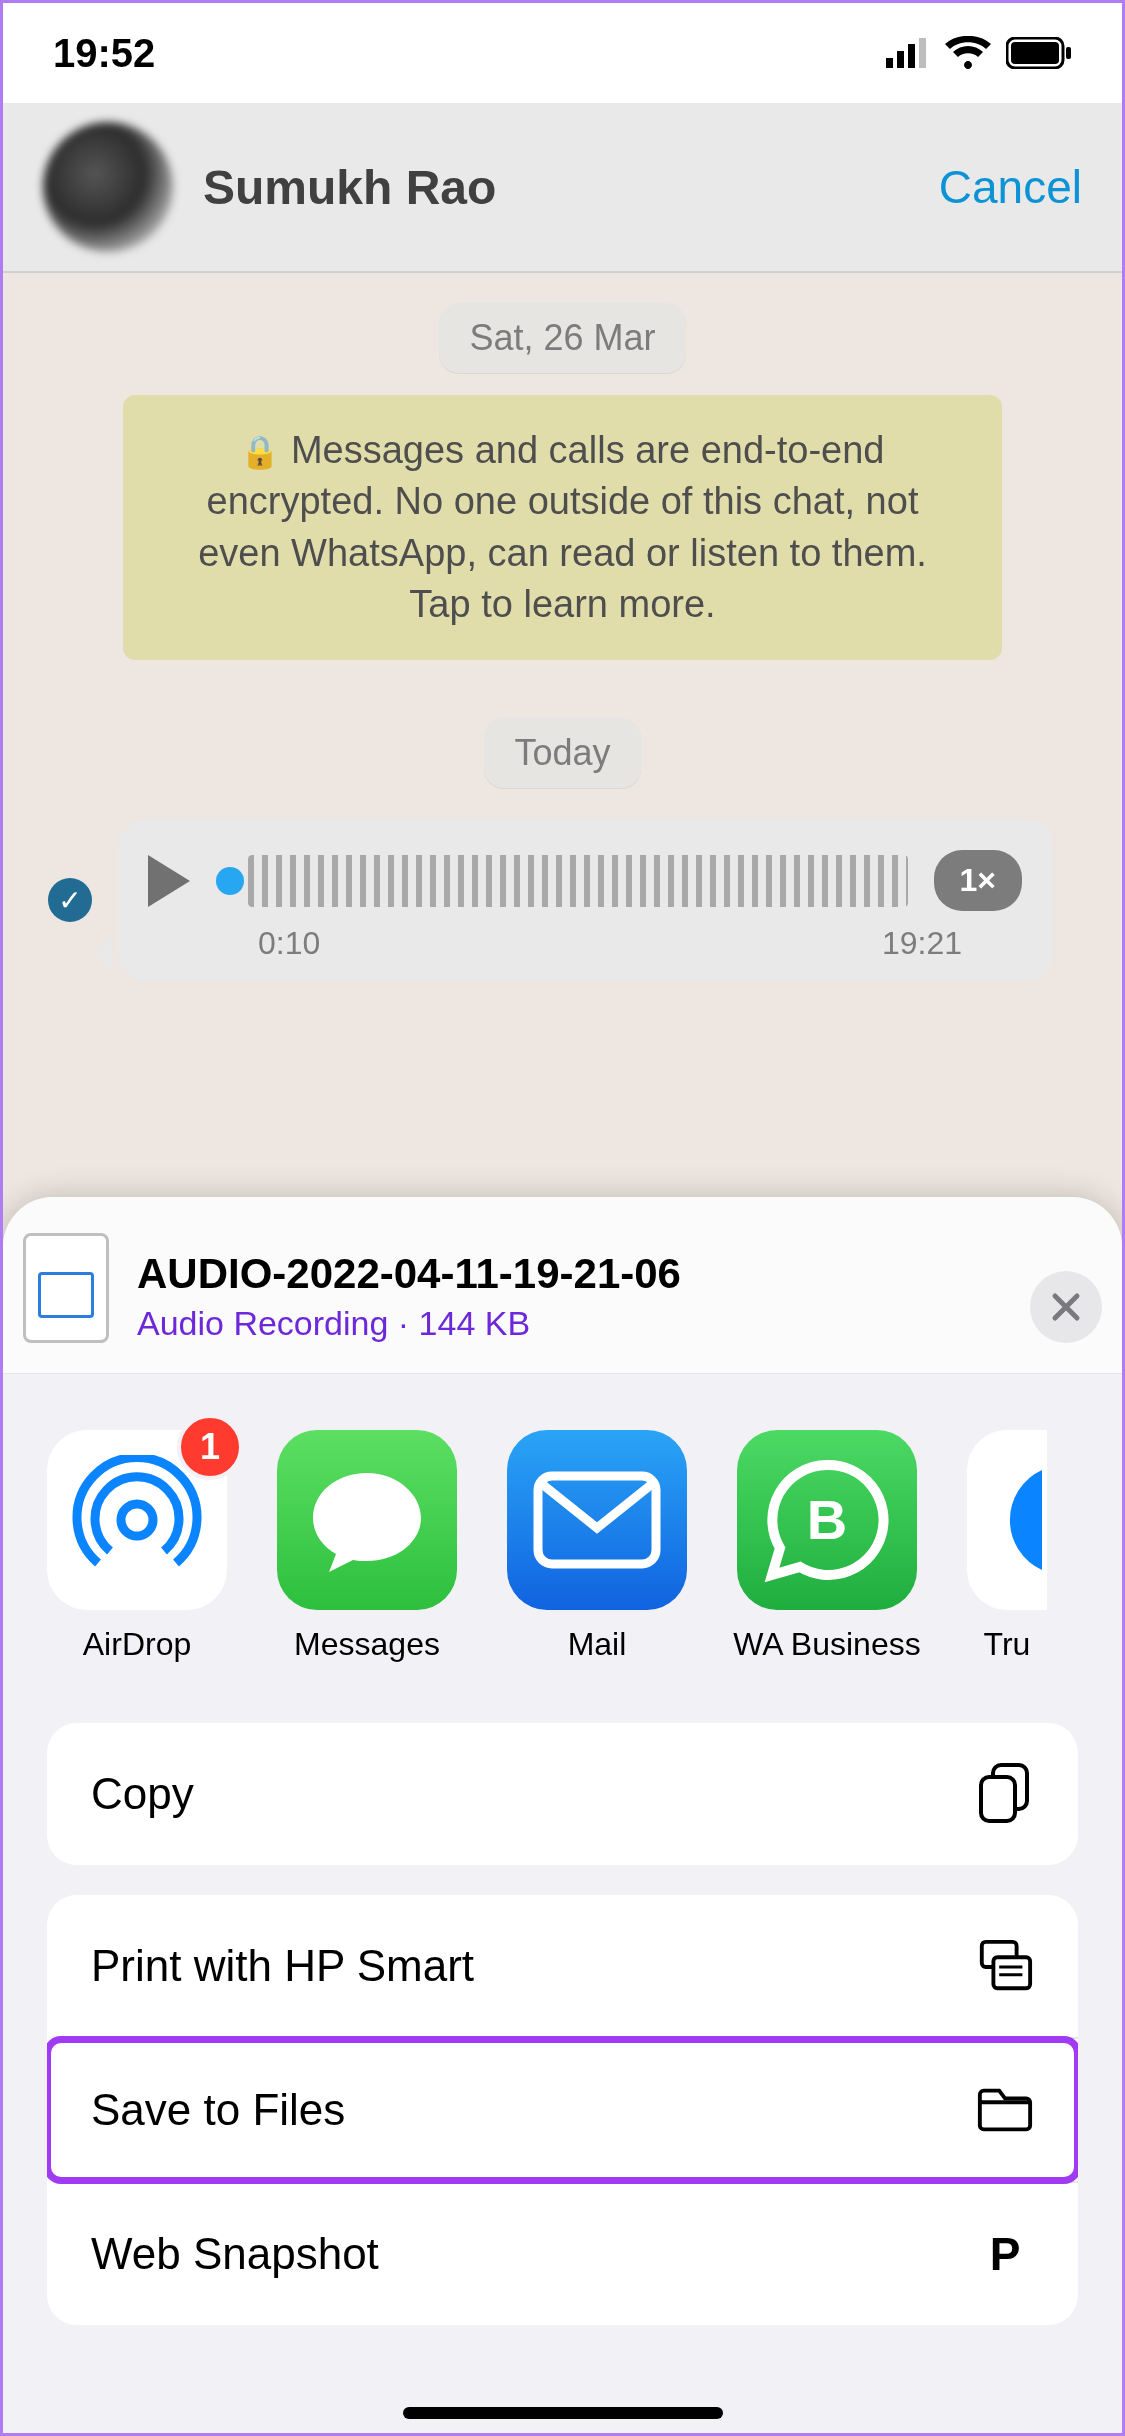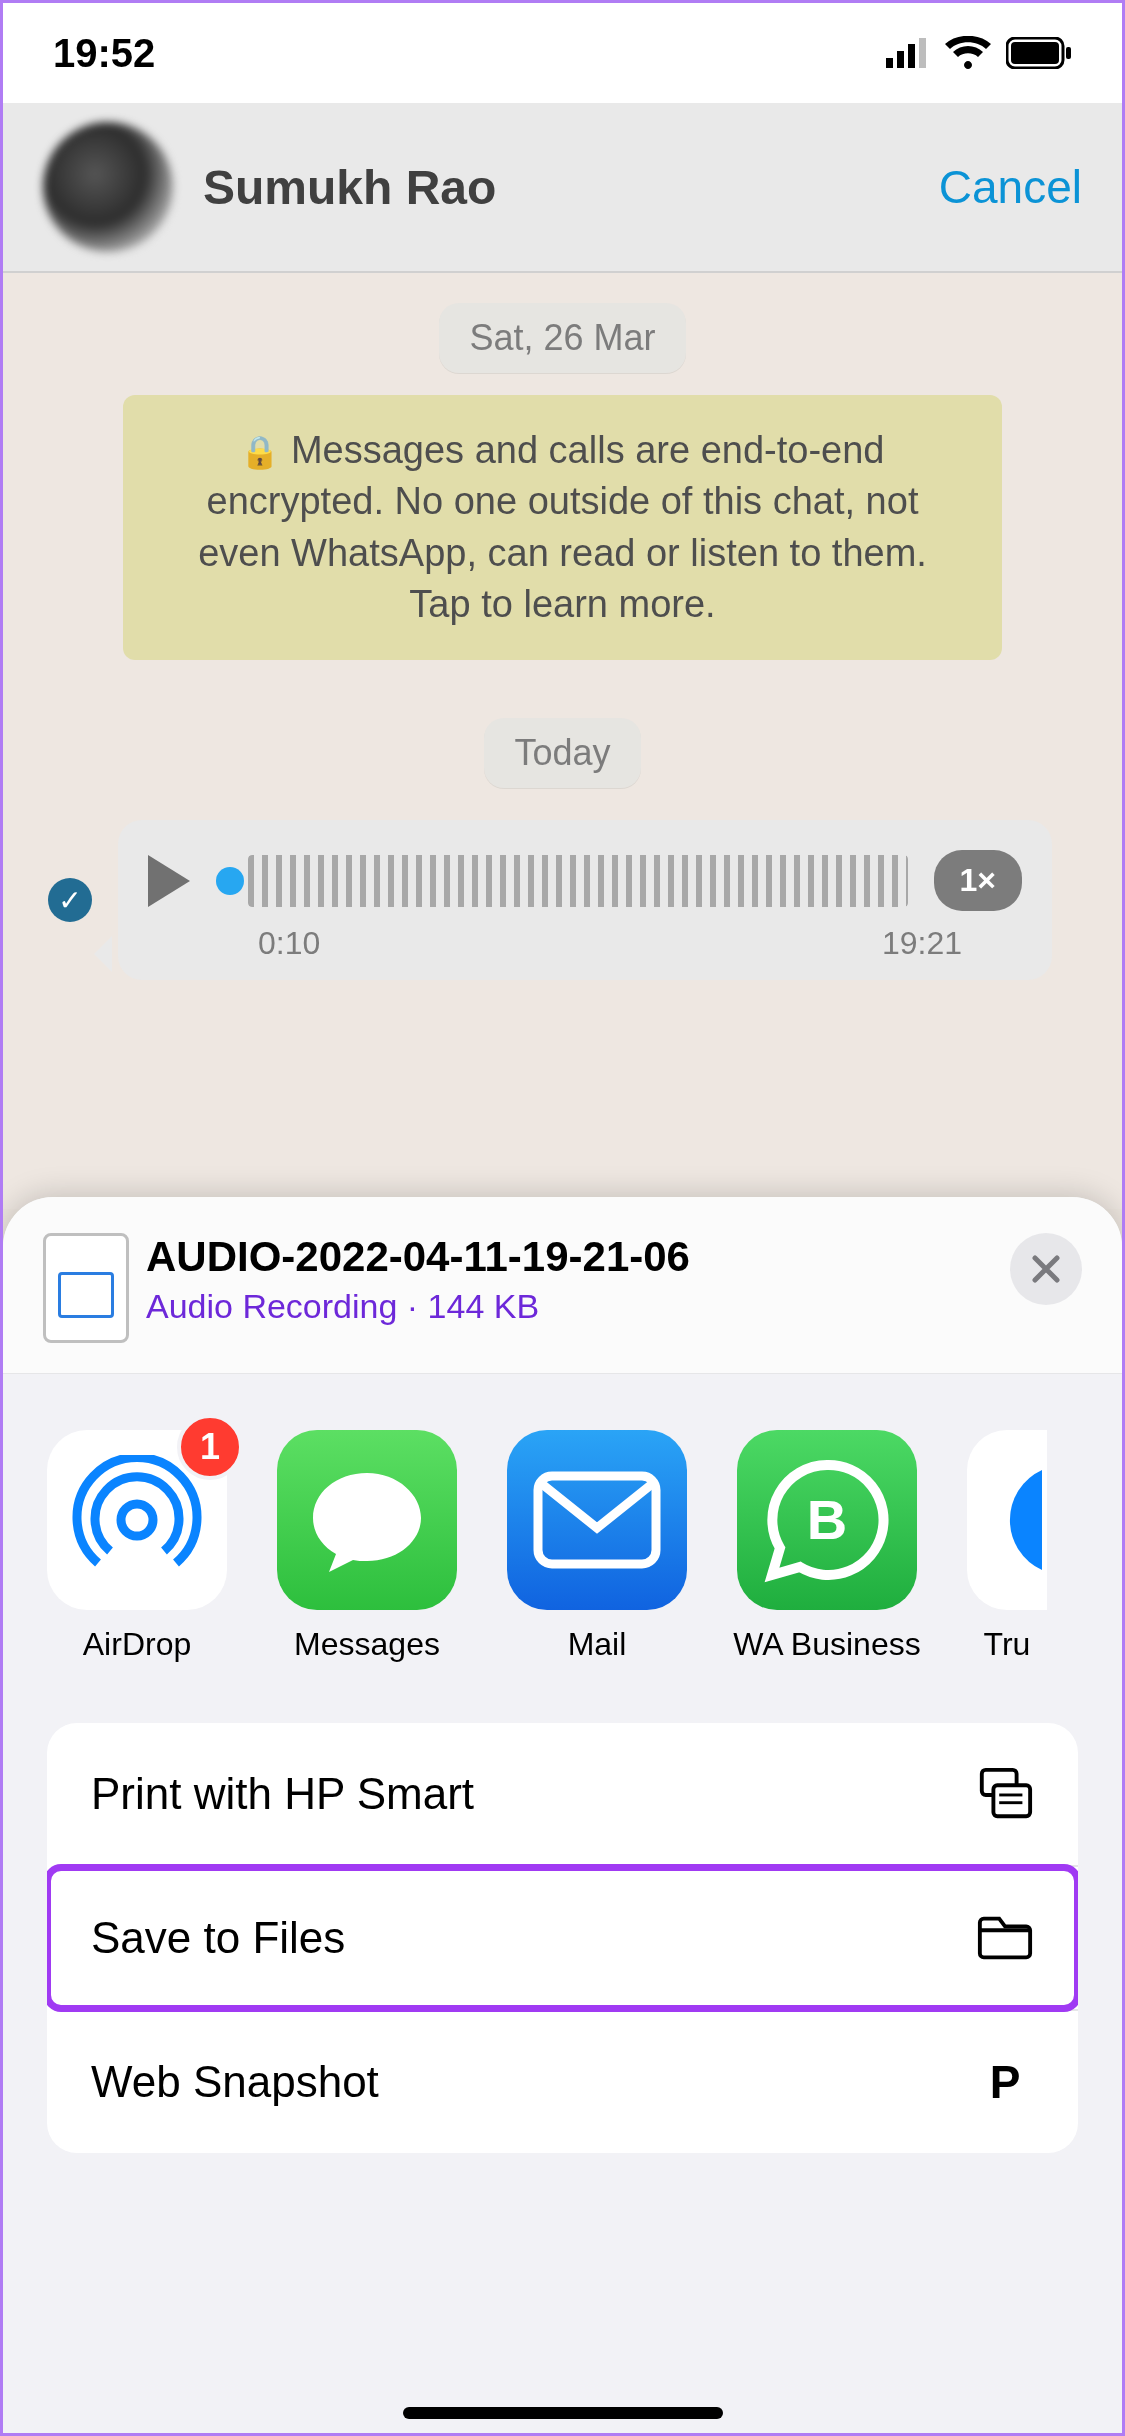--- a/index.html
+++ b/index.html
@@ -31,21 +31,21 @@
     repeating-linear-gradient(90deg, #9f9f9f 0 6px, transparent 6px 14px);
     mask: linear-gradient(#000,#000);
     border-radius:4px;
   }
   .speed { background:#6e6e6e; color:#fff; border-radius:28px; font-size:32px; padding:12px 26px; font-weight:600;}
   .times { display:flex; justify-content:space-between; padding:14px 60px 0 110px; color:#6e6e6e; font-size:32px;}
   
   .chatbody::after{content:'';position:absolute;inset:0;background:rgba(255,255,255,0.10);}
   
   .sheet { position:absolute; left:0; right:0; bottom:0; height:1236px; background:#f2f2f6; border-top-left-radius:50px; border-top-right-radius:50px; box-shadow:0 -2px 30px rgba(0,0,0,.18);}
-  .sheethdr { display:flex; align-items:flex-start; gap:17px; padding:36px 40px 30px; background:#fbfbfb; border-top-left-radius:50px; border-top-right-radius:50px; border-bottom:1px solid #e6e6e8;}
+  .sheethdr { display:flex; align-items:flex-end; gap:28px; padding:36px 20px 30px; background:#fbfbfb; border-top-left-radius:50px; border-top-right-radius:50px; border-bottom:1px solid #e6e6e8;}
   .fileicon { width:86px; height:110px; border:3px solid #bfbfbf; border-radius:8px; position:relative; background:#fff;}
   .fileicon::after{content:'';position:absolute; left:12px; right:12px; top:36px; height:40px; border:3px solid #2a7de1; border-radius:4px;}
   .ftitle { font-size:42px; font-weight:700; color:#000;}
   .fsub { font-size:34px; color:#6d28d9; margin-top:6px;}
   .closebtn { margin-left:auto; width:72px; height:72px; border-radius:50%; background:#e7e7ea; display:flex; align-items:center; justify-content:center; color:#7a7a7e; font-size:38px; }
   .apps { display:flex; gap:50px; padding:56px 44px 60px; overflow:hidden; align-items:flex-start;}
   .app { display:flex; flex-direction:column; align-items:center; width:180px; }
   .appicon { width:180px; height:180px; border-radius:40px; display:flex; align-items:center; justify-content:center; position:relative; }
   .appicon.airdrop { background:#fff; }
   .appicon.messages { background:linear-gradient(#5cdf63,#2dbf3d); }
@@ -184,20 +184,31 @@
         <div class="appicon truecaller" style="width:80px; border-top-right-radius:0; border-bottom-right-radius:0;">
           <svg width="70" height="140" viewBox="0 0 70 140">
               <path d="M70 20a55 55 0 0 0 0 100z" fill="#0a84ff"></path>
             </svg>
         </div>
         <div class="applabel">Tru</div>
       </div>
     </div>
 
     <div class="actions">
+      <div class="card">
+        <div class="row">
+          <span>Copy</span>
+          <span class="ricon">
+            <svg width="56" height="62" viewBox="0 0 56 62">
+                <rect x="16" y="2" width="34" height="44" rx="8" fill="none" stroke="#000" stroke-width="4"></rect>
+                <rect x="4" y="14" width="34" height="44" rx="8" fill="#fff" stroke="#000" stroke-width="4"></rect>
+              </svg>
+          </span>
+        </div>
+      </div>
 
       <div class="card">
         <div class="row">
           <span>Print with HP Smart</span>
           <span class="ricon">
             <svg width="60" height="54" viewBox="0 0 60 54">
                 <rect x="6" y="2" width="36" height="26" rx="4" fill="none" stroke="#000" stroke-width="4"></rect>
                 <rect x="18" y="18" width="38" height="32" rx="4" fill="#fff" stroke="#000" stroke-width="4"></rect>
                 <line x1="24" y1="28" x2="48" y2="28" stroke="#000" stroke-width="3"></line>
                 <line x1="24" y1="36" x2="48" y2="36" stroke="#000" stroke-width="3"></line>

